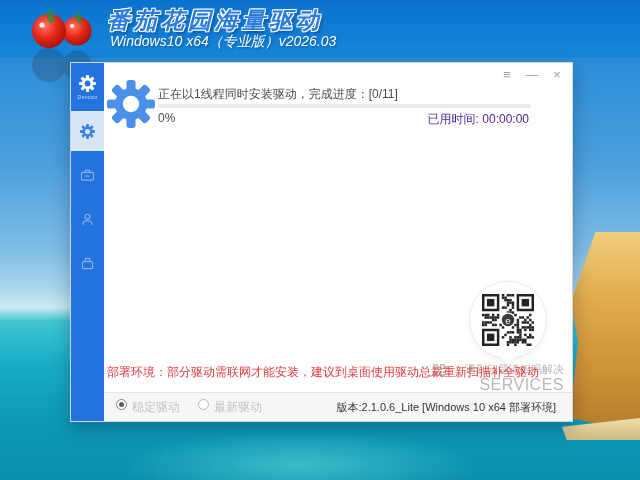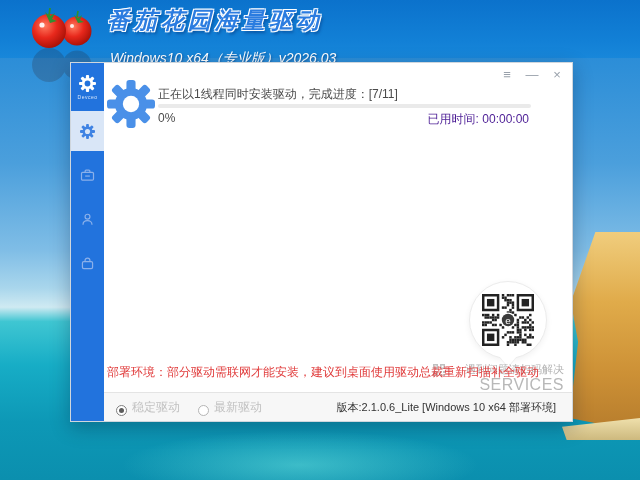--- a/index.html
+++ b/index.html
@@ -20,21 +20,21 @@
   .sand { position:absolute; right:0; top:418px; width:78px; height:22px;
     background:linear-gradient(180deg,#efe0ac,#cdb97e); clip-path:polygon(0 40%,100% 0,100% 100%,6% 100%); }
 
   
   .header { position:absolute; left:0; top:0; width:512px; height:58px; }
   .tomatoes { position:absolute; left:26px; top:3px; }
   .tomatoes .refl { position:absolute; left:0; top:40px; transform:scaleY(-1); opacity:.18; }
   .app-title { position:absolute; left:107px; top:5px; font-size:23px; font-weight:bold; font-style:italic;
     letter-spacing:4px; color:#2b7ce0;
     text-shadow:-1px -1px 0 #fff,1px -1px 0 #fff,-1px 1px 0 #fff,1px 1px 0 #fff,2px 3px 3px rgba(0,50,120,.55); }
-  .app-subtitle { position:absolute; left:110px; top:50px; font-size:14px; font-style:italic; color:#fff;
+  .app-subtitle { position:absolute; left:110px; top:33px; font-size:14px; font-style:italic; color:#fff;
     text-shadow:1px 1px 2px rgba(0,40,100,.5); }
 
   
   .window { position:absolute; left:70px; top:62px; width:503px; height:360px; background:#fff;
     border:1px solid #cfd6dd; box-shadow:0 6px 18px rgba(0,20,50,.30); }
 
   
   .sidebar { position:absolute; left:0; top:0; width:33px; height:100%; background:#2273dd;
     display:flex; flex-direction:column; align-items:stretch; }
   .side-logo { height:48px; display:flex; flex-direction:column; align-items:center; justify-content:center; gap:2px; }
@@ -68,21 +68,21 @@
     font-size:11px; color:#b3b3b3; }
   .qr-caption-sub { position:absolute; right:8px; top:313px; font-size:16px; color:#b8b8b8; letter-spacing:.5px; }
 
   
   .warning { position:absolute; left:36px; top:301px; font-size:12px; color:#e03a3a; white-space:nowrap; }
 
   
   .footer { position:absolute; left:33px; right:0; bottom:0; height:29px; background:#f7f7f7;
     border-top:1px solid #e4e4e4; display:flex; align-items:center; }
   .radios { display:flex; gap:18px; margin-left:12px; }
-  .radio { display:flex; align-items:flex-end; gap:5px; cursor:pointer; }
+  .radio { display:flex; align-items:flex-start; gap:5px; cursor:pointer; }
   .radio .dot { width:11px; height:11px; border-radius:50%; border:1px solid #b5b5b5; background:#fff;
     display:flex; align-items:center; justify-content:center; }
   .radio.selected .dot { border-color:#7e7e7e; }
   .radio.selected .dot::after { content:""; width:5px; height:5px; border-radius:50%; background:#5c5c5c; }
   .radio .rlabel { font-size:12px; color:#c2c2c2; }
   .version { margin-left:auto; margin-right:16px; font-size:11px; color:#333; }
 </style>
 </head>
 <body>
 
@@ -193,21 +193,21 @@
           <rect x="19.439999999999998" y="0" width="9.120000000000001" height="14.399999999999999" rx="2.88" transform="rotate(90 24 24)" fill="#4a90e8"></rect>
           <rect x="19.439999999999998" y="0" width="9.120000000000001" height="14.399999999999999" rx="2.88" transform="rotate(135 24 24)" fill="#4a90e8"></rect>
           <rect x="19.439999999999998" y="0" width="9.120000000000001" height="14.399999999999999" rx="2.88" transform="rotate(180 24 24)" fill="#4a90e8"></rect>
           <rect x="19.439999999999998" y="0" width="9.120000000000001" height="14.399999999999999" rx="2.88" transform="rotate(225 24 24)" fill="#4a90e8"></rect>
           <rect x="19.439999999999998" y="0" width="9.120000000000001" height="14.399999999999999" rx="2.88" transform="rotate(270 24 24)" fill="#4a90e8"></rect>
           <rect x="19.439999999999998" y="0" width="9.120000000000001" height="14.399999999999999" rx="2.88" transform="rotate(315 24 24)" fill="#4a90e8"></rect>
     <circle cx="24" cy="24" r="16.080000000000002" fill="#4a90e8"></circle>
     <circle cx="24" cy="24" r="8.16" fill="#ffffff"></circle>
         </svg></span>
   </div>
-  <div class="status-text">正在以1线程同时安装驱动，完成进度：[7/11]</div>
+  <div class="status-text">正在以1线程同时安装驱动，完成进度：[0/11]</div>
   <div class="track">
     <div class="fill" style="width: 0%;"></div>
   </div>
   <div class="percent">0%</div>
   <div class="elapsed">已用时间: 00:00:00</div>
 
   <div class="qr-bubble">
     <svg id="qr" width="52" height="52" viewBox="0 0 42 42">
       <rect x="0" y="0" width="42" height="42" fill="#fff"></rect>
       <g fill="#222">

